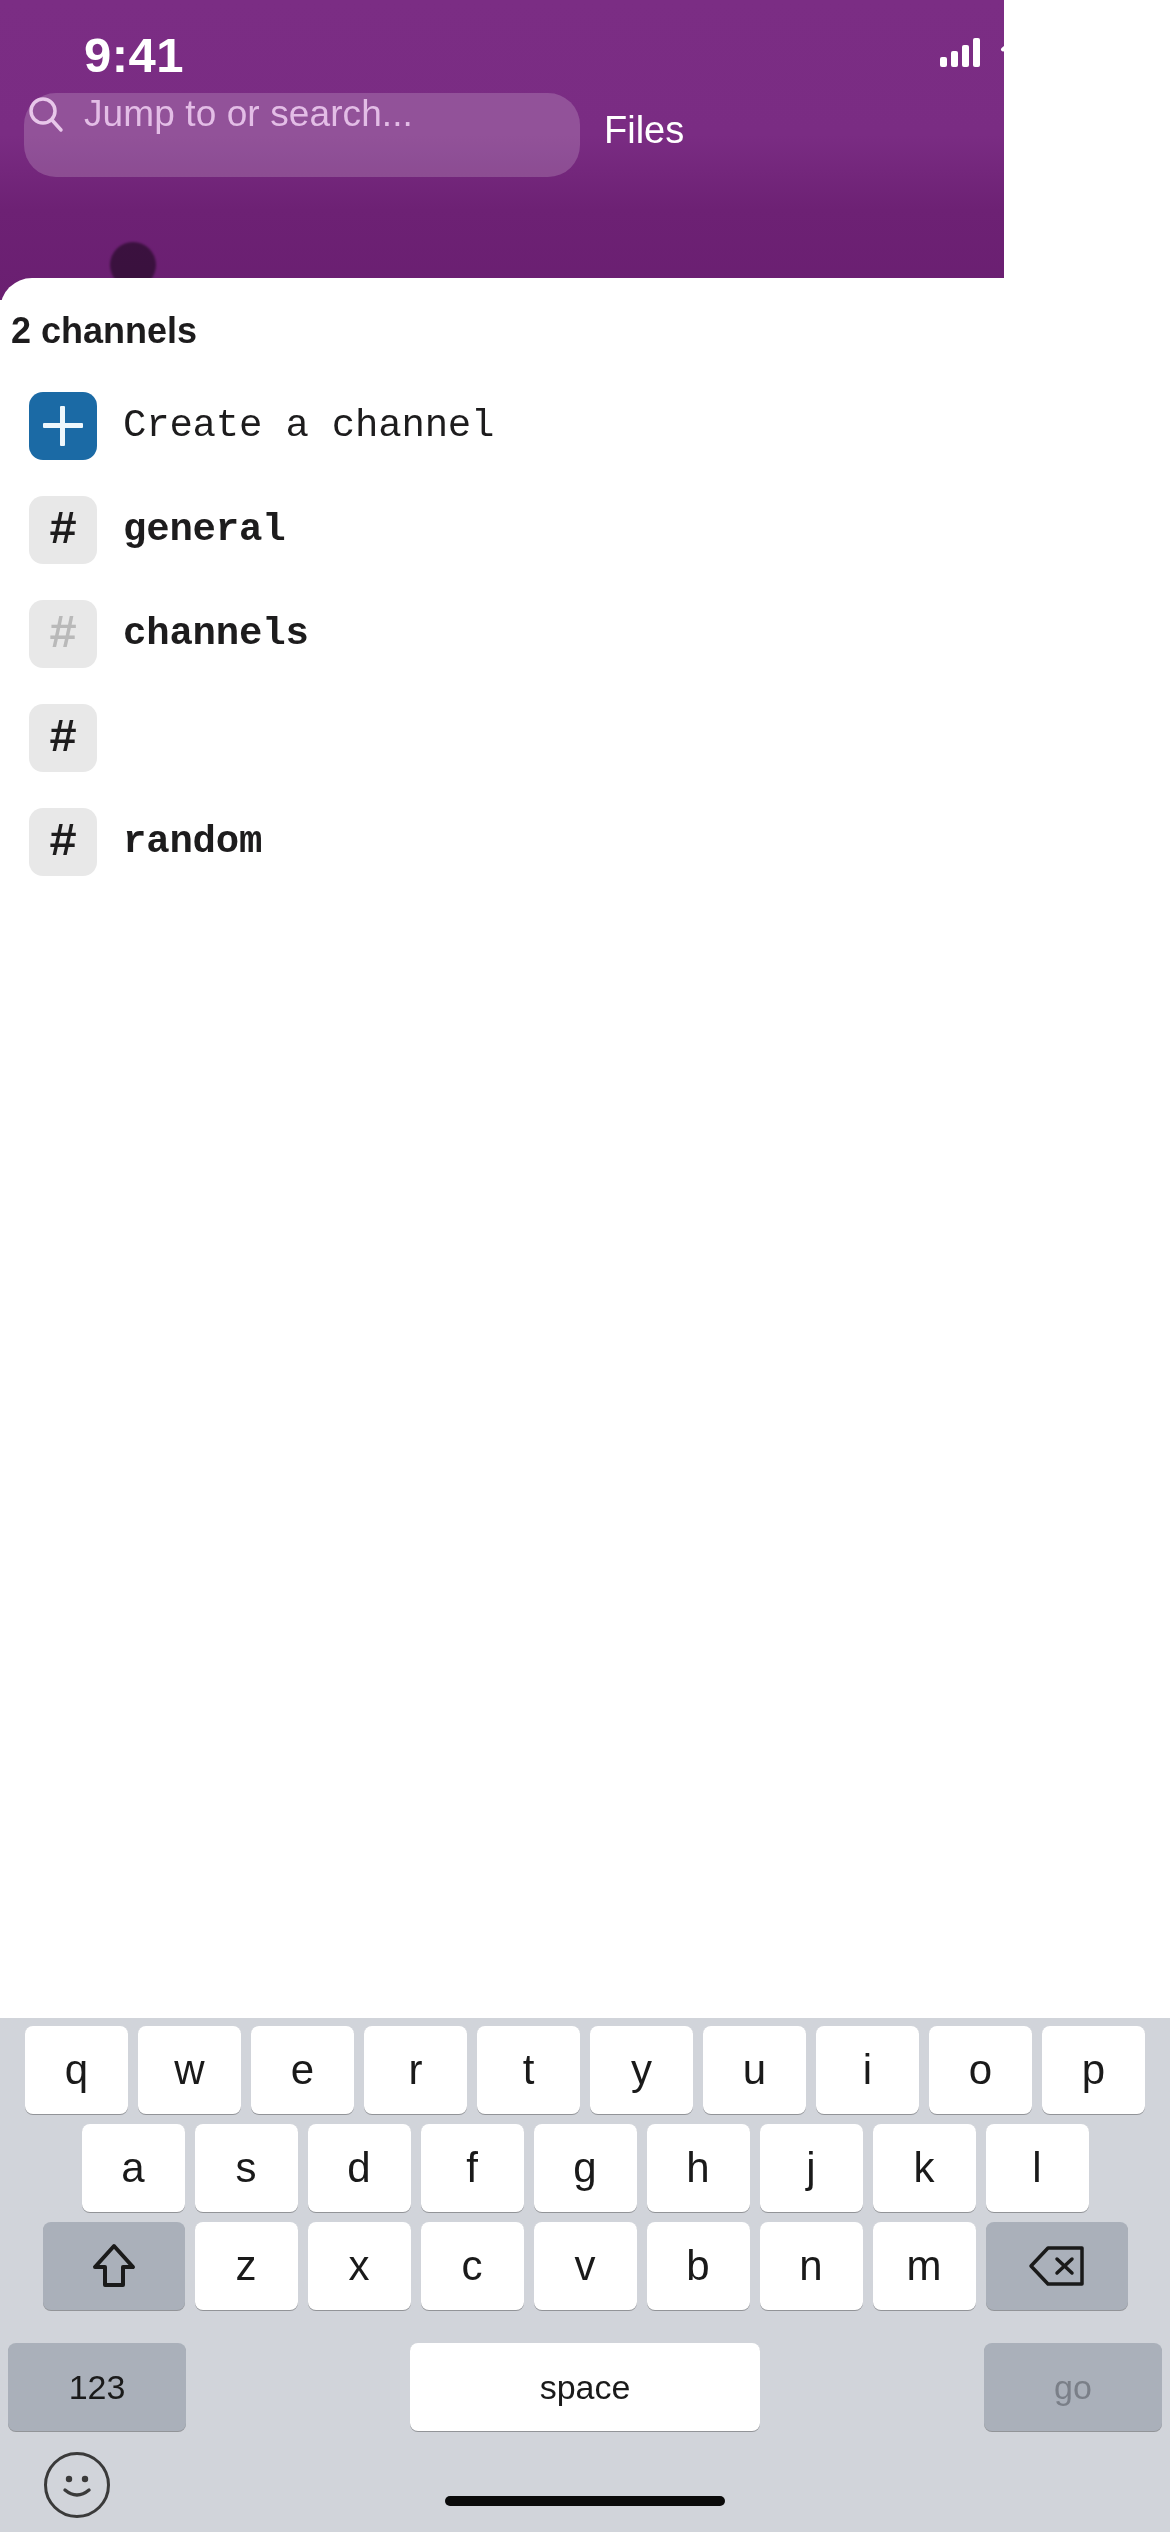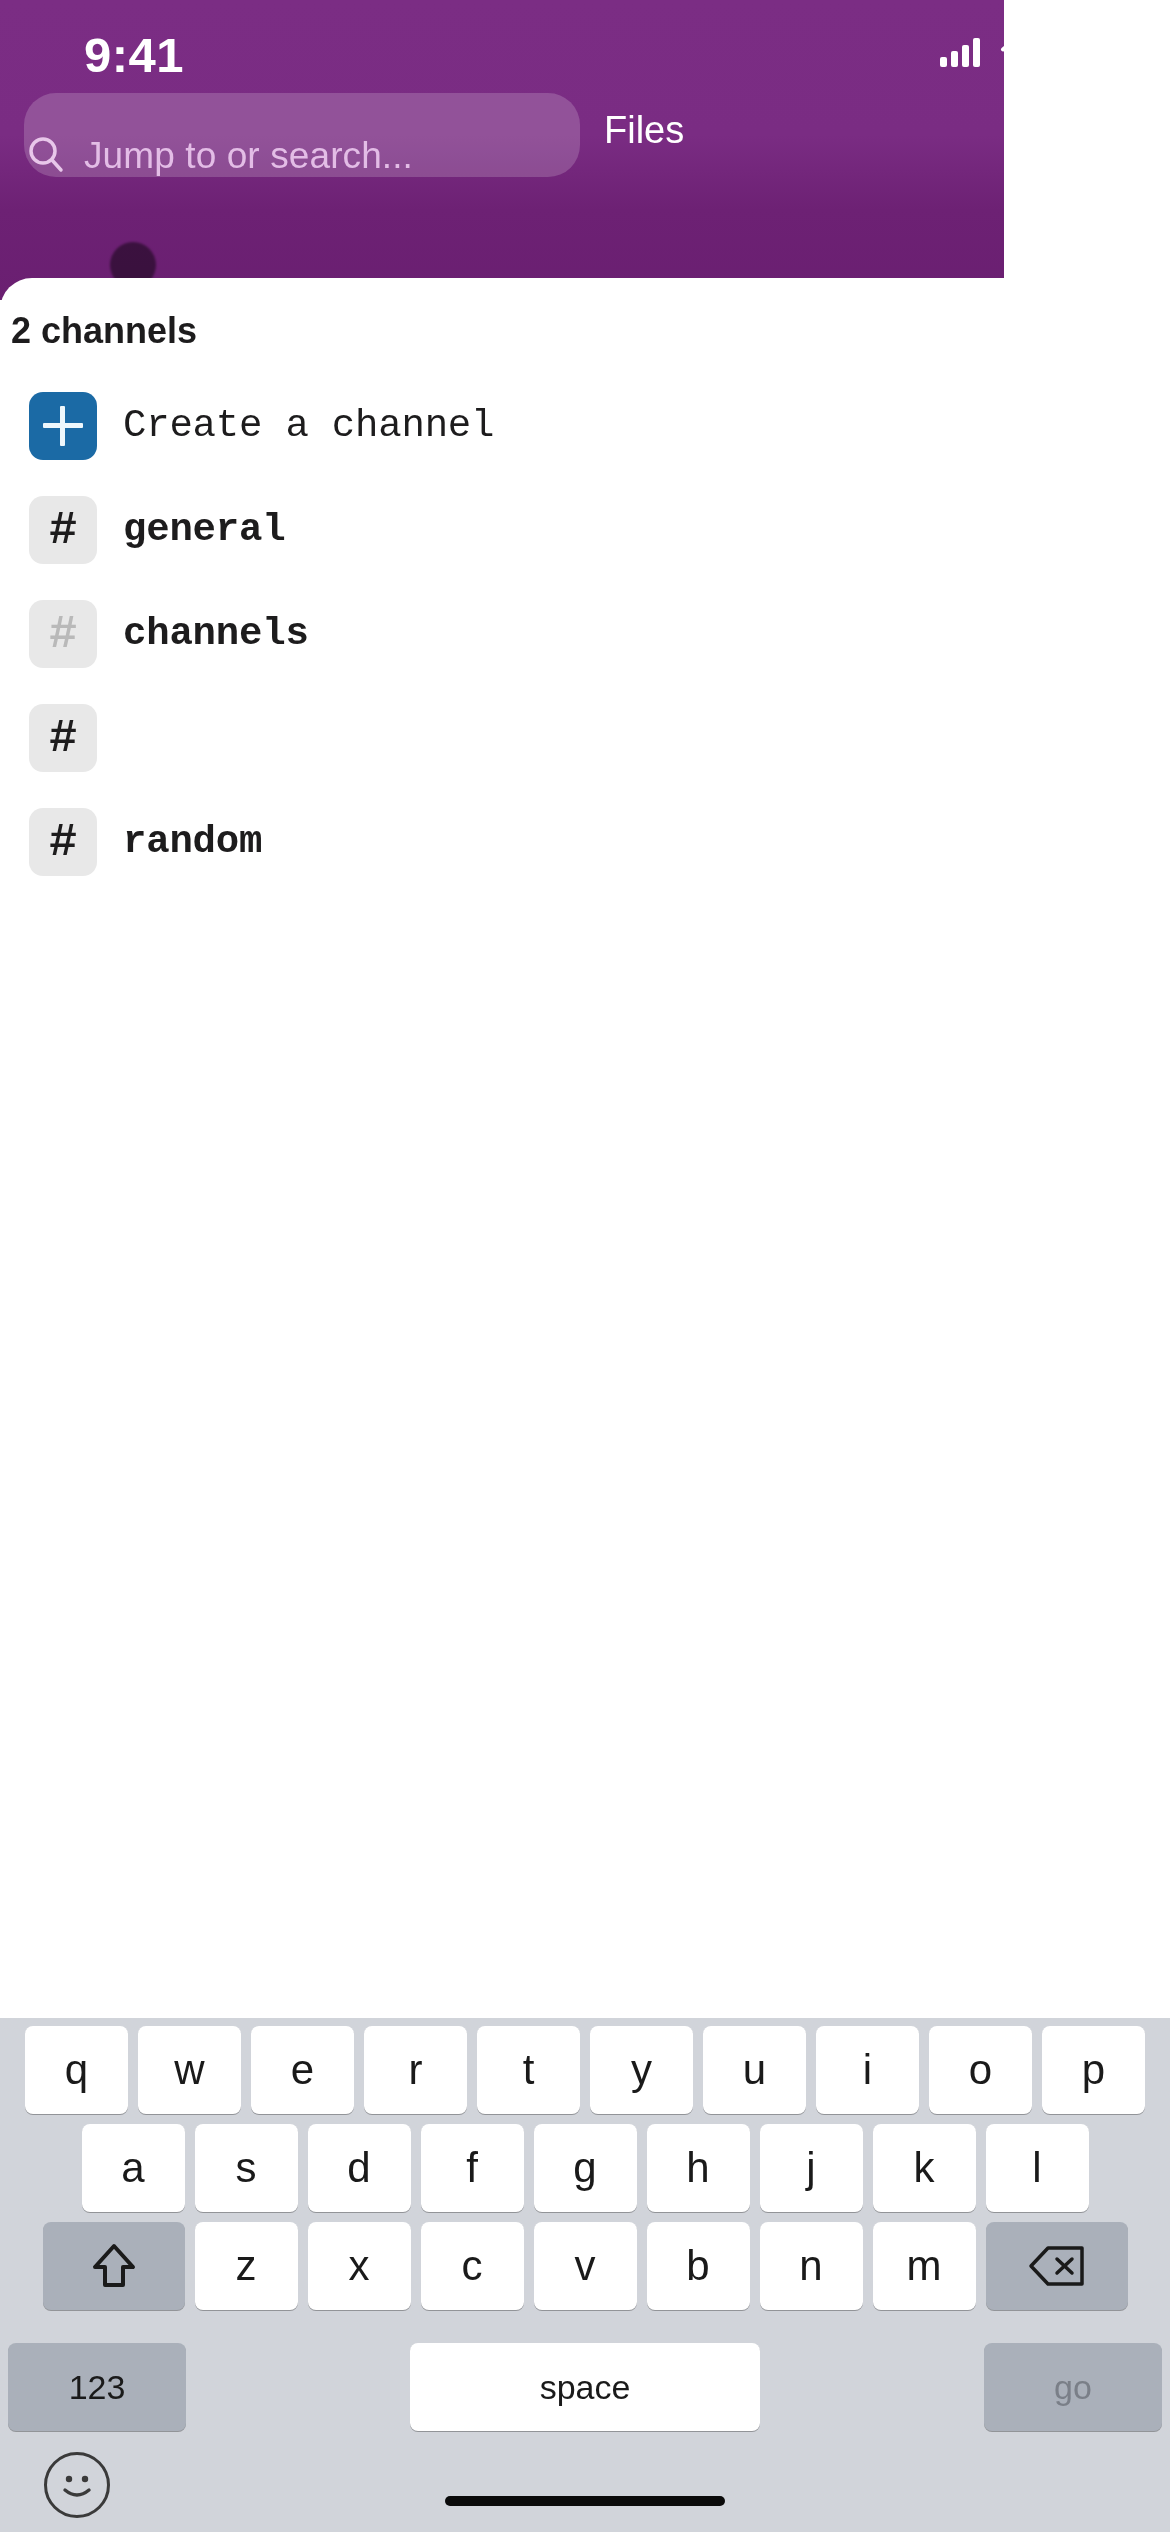--- a/index.html
+++ b/index.html
@@ -50,21 +50,21 @@
   .battery i { display:block; width:100%; height:100%; background:#fff; border-radius:4px; }
 
   
   #searchrow {
     position:absolute; left:0; top:93px; width:1170px; height:86px;
   }
   #searchfield {
     position:absolute; left:24px; top:0; width:556px; height:84px;
     background:rgba(255,255,255,0.18);
     border-radius:32px;
-    display:flex; align-items:flex-end; 
+    display:flex; align-items:flex-start; 
   }
   #search-icon { width:44px; height:44px; flex:none; margin-right:16px; }
   #search-icon svg { display:block; width:44px; height:44px; }
   #search-placeholder {
     font-size:37px; color:#e3bde6; letter-spacing:0.1px; white-space:nowrap;
   }
   #cancel-button {
     position:absolute; left:604px; top:16px;
     font-size:38px; color:#ffffff; white-space:nowrap;
   }

